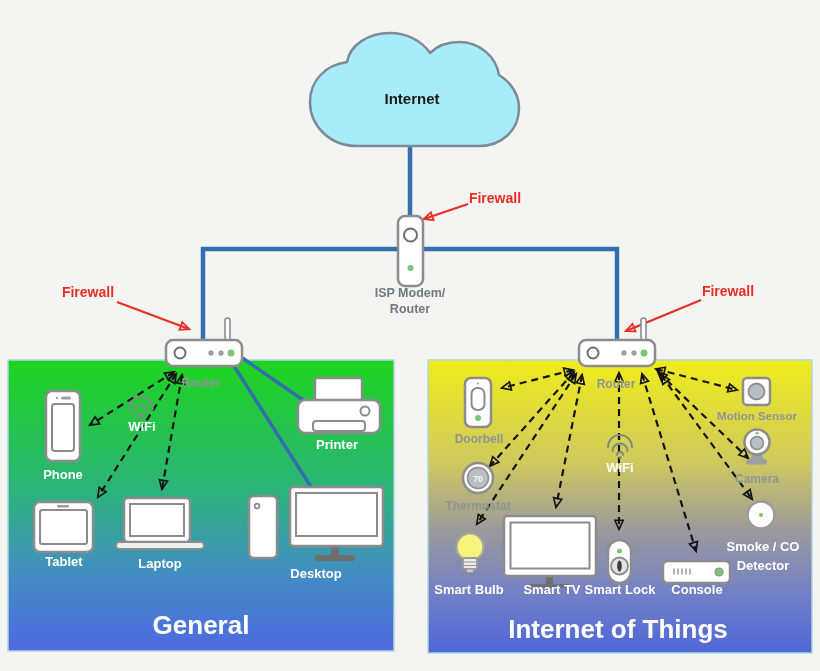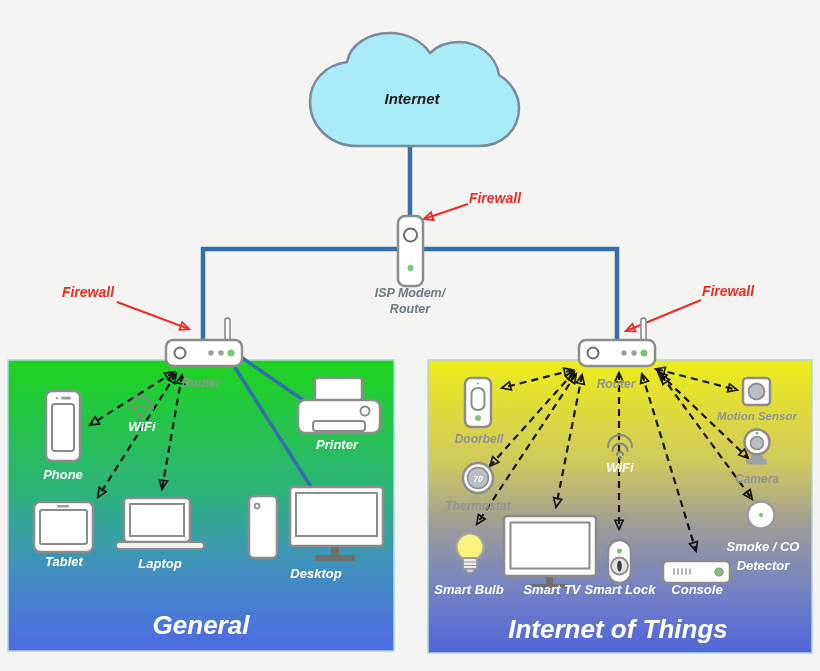--- a/index.html
+++ b/index.html
@@ -1,16 +1,16 @@
 <!DOCTYPE html>
 <html><head>
 <meta charset="utf-8">
 <style>
   html,body{margin:0;padding:0;background:#f4f4f3;}
-  .stage{position:relative;width:820px;height:663px;background:#f4f4f3;overflow:hidden;font-style:italic;}
+  .stage{position:relative;width:820px;height:663px;background:#f4f4f3;overflow:hidden;}
   svg{display:block;}
   text{font-family:"Liberation Sans",sans-serif;font-weight:700;}
   .t-black{fill:#1a1a1a;font-size:15px;}
   .t-isp{fill:#6e7a82;font-size:12.5px;}
   .t-red{fill:#e92e26;font-size:14px;}
   .t-gray{fill:#8e9494;font-size:12px;}
   .t-grayS{fill:#8e9494;font-size:11.5px;}
   .t-white{fill:#ffffff;font-size:13px;}
   .t-tiny{fill:#ffffff;font-size:8.5px;}
   .t-title{fill:#ffffff;font-size:26px;}

